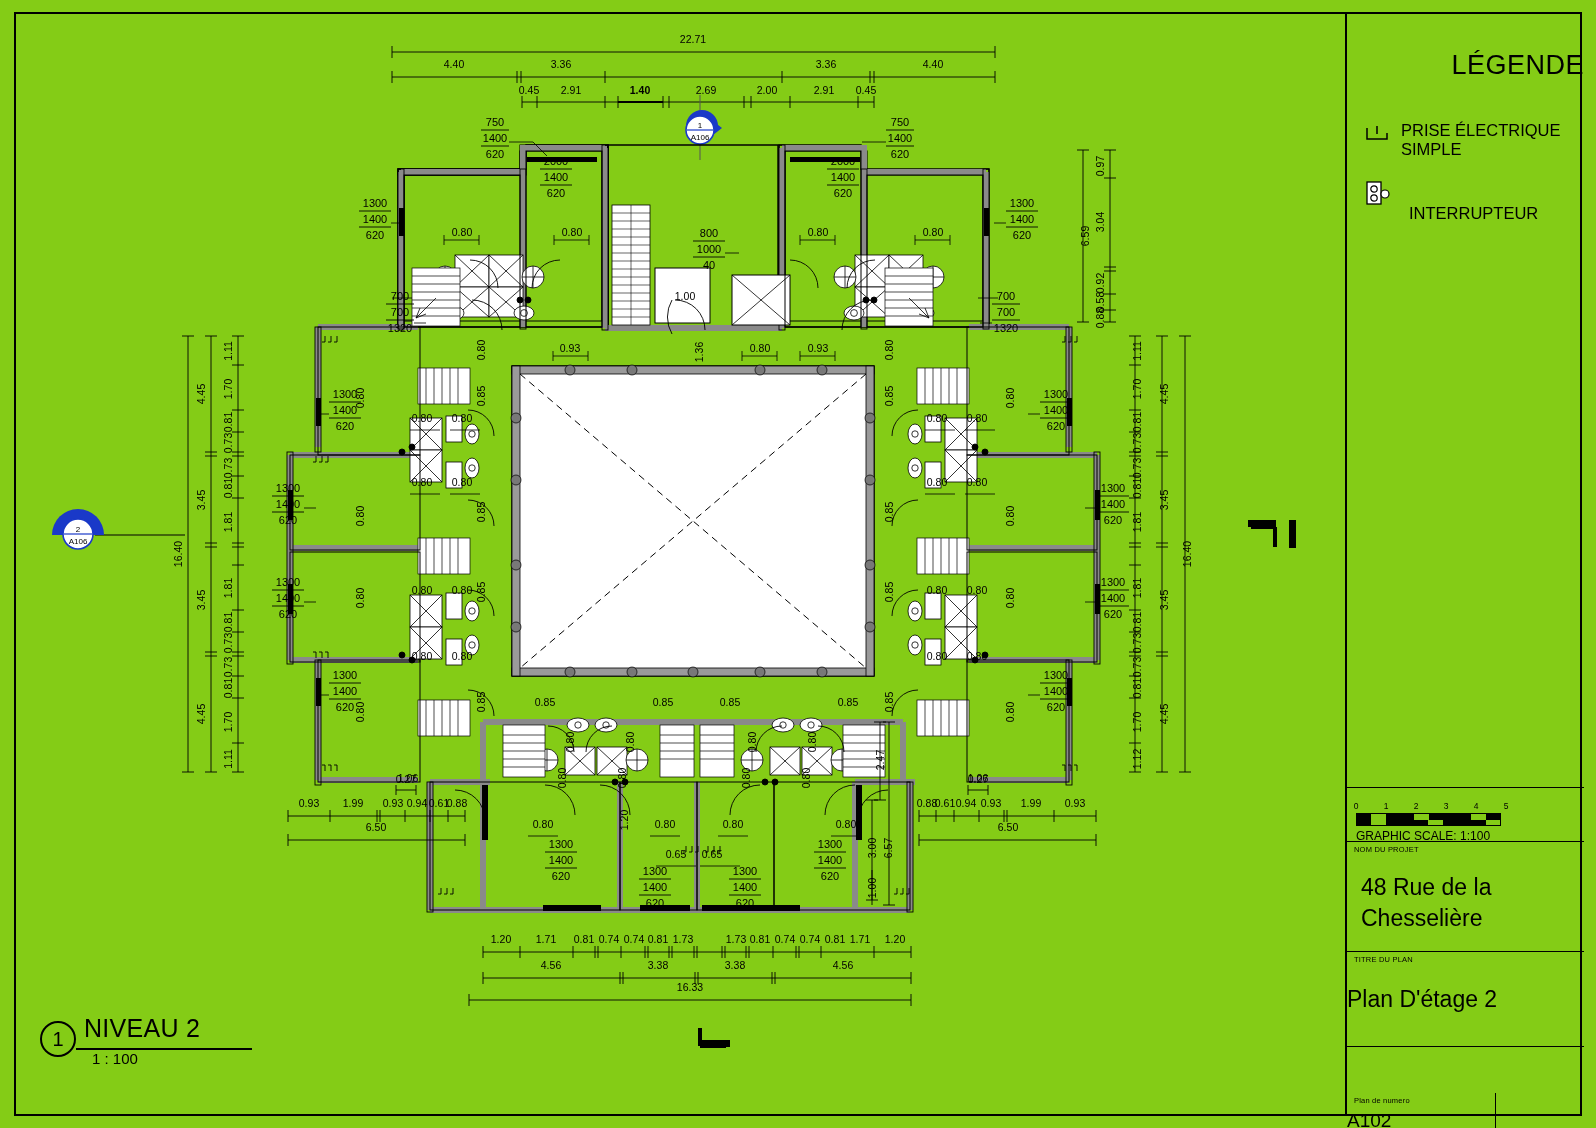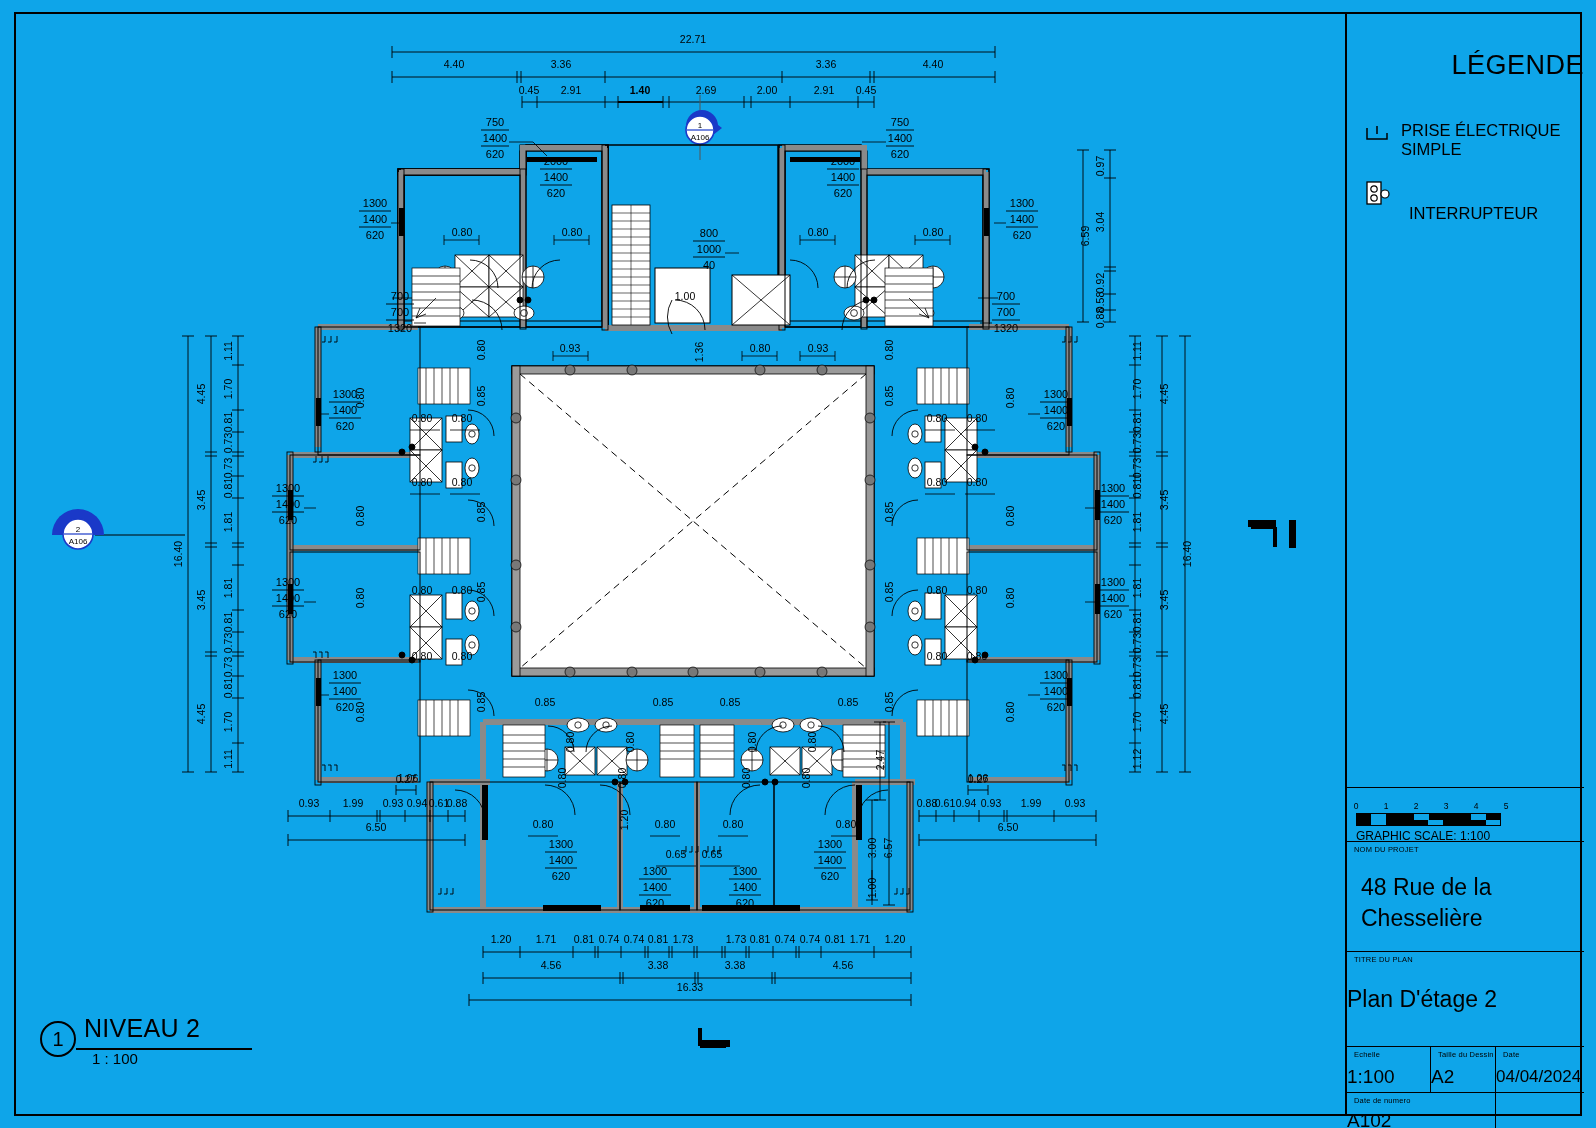--- a/index.html
+++ b/index.html
@@ -5,21 +5,21 @@
 <style>
   * { box-sizing: border-box; }
   html, body {
     margin: 0; padding: 0;
     background: #ffffff;
     font-family: "Liberation Sans", sans-serif;
   }
   #sheet {
     position: relative;
     width: 1596px; height: 1128px;
-    background: #0ea5e9;
+    background: #84cc16;
     overflow: hidden;
   }
   
   .sheet-border {
     position: absolute;
     left: 14px; top: 12px;
     width: 1568px; height: 1104px;
     border: 2px solid #000;
   }
   
@@ -1265,38 +1265,24 @@
     <div class="tb-cell" style="top:830px; height:110px;">
       <div class="tb-micro">NOM DU PROJET</div>
       <div class="tb-big" style="top:30px;">48 Rue de la Chesselière</div>
     </div>
 
     <div class="tb-cell" style="top:940px; height:95px;padding-left:35px;">
       <div class="tb-micro">TITRE DU PLAN</div>
       <div class="tb-big tb-center" style="top:32px;">Plan D'étage 2</div>
     </div>
 
-    <div class="tb-cell tb-split" style="top:1035px; height:46px;">
-      <div style="width:84px">
-        <div class="tb-micro">Echelle</div>
-        <div class="tb-big tb-center" style="top:14px;font-size:19px;">1:100</div>
-      </div>
-      <div style="width:65px">
-        <div class="tb-micro">Taille du Dessin</div>
-        <div class="tb-big tb-center" style="top:14px;font-size:19px;">A2</div>
-      </div>
-      <div style="width:88px">
-        <div class="tb-micro">Date</div>
-        <div class="tb-big tb-center" style="top:14px;font-size:17px;">04/04/2024</div>
-      </div>
-    </div>
 
     <div class="tb-split" style="top:1081px; height:42px; position:absolute;">
       <div style="width:149px">
-        <div class="tb-micro">Date de numero</div>
+        <div class="tb-micro">Plan de numero</div>
         <div class="tb-big tb-center" style="top:12px;font-size:19px;">A102</div>
       </div>
       <div style="width:88px"></div>
     </div>
 
   </div>
 
 </div>
 
 </body></html>

